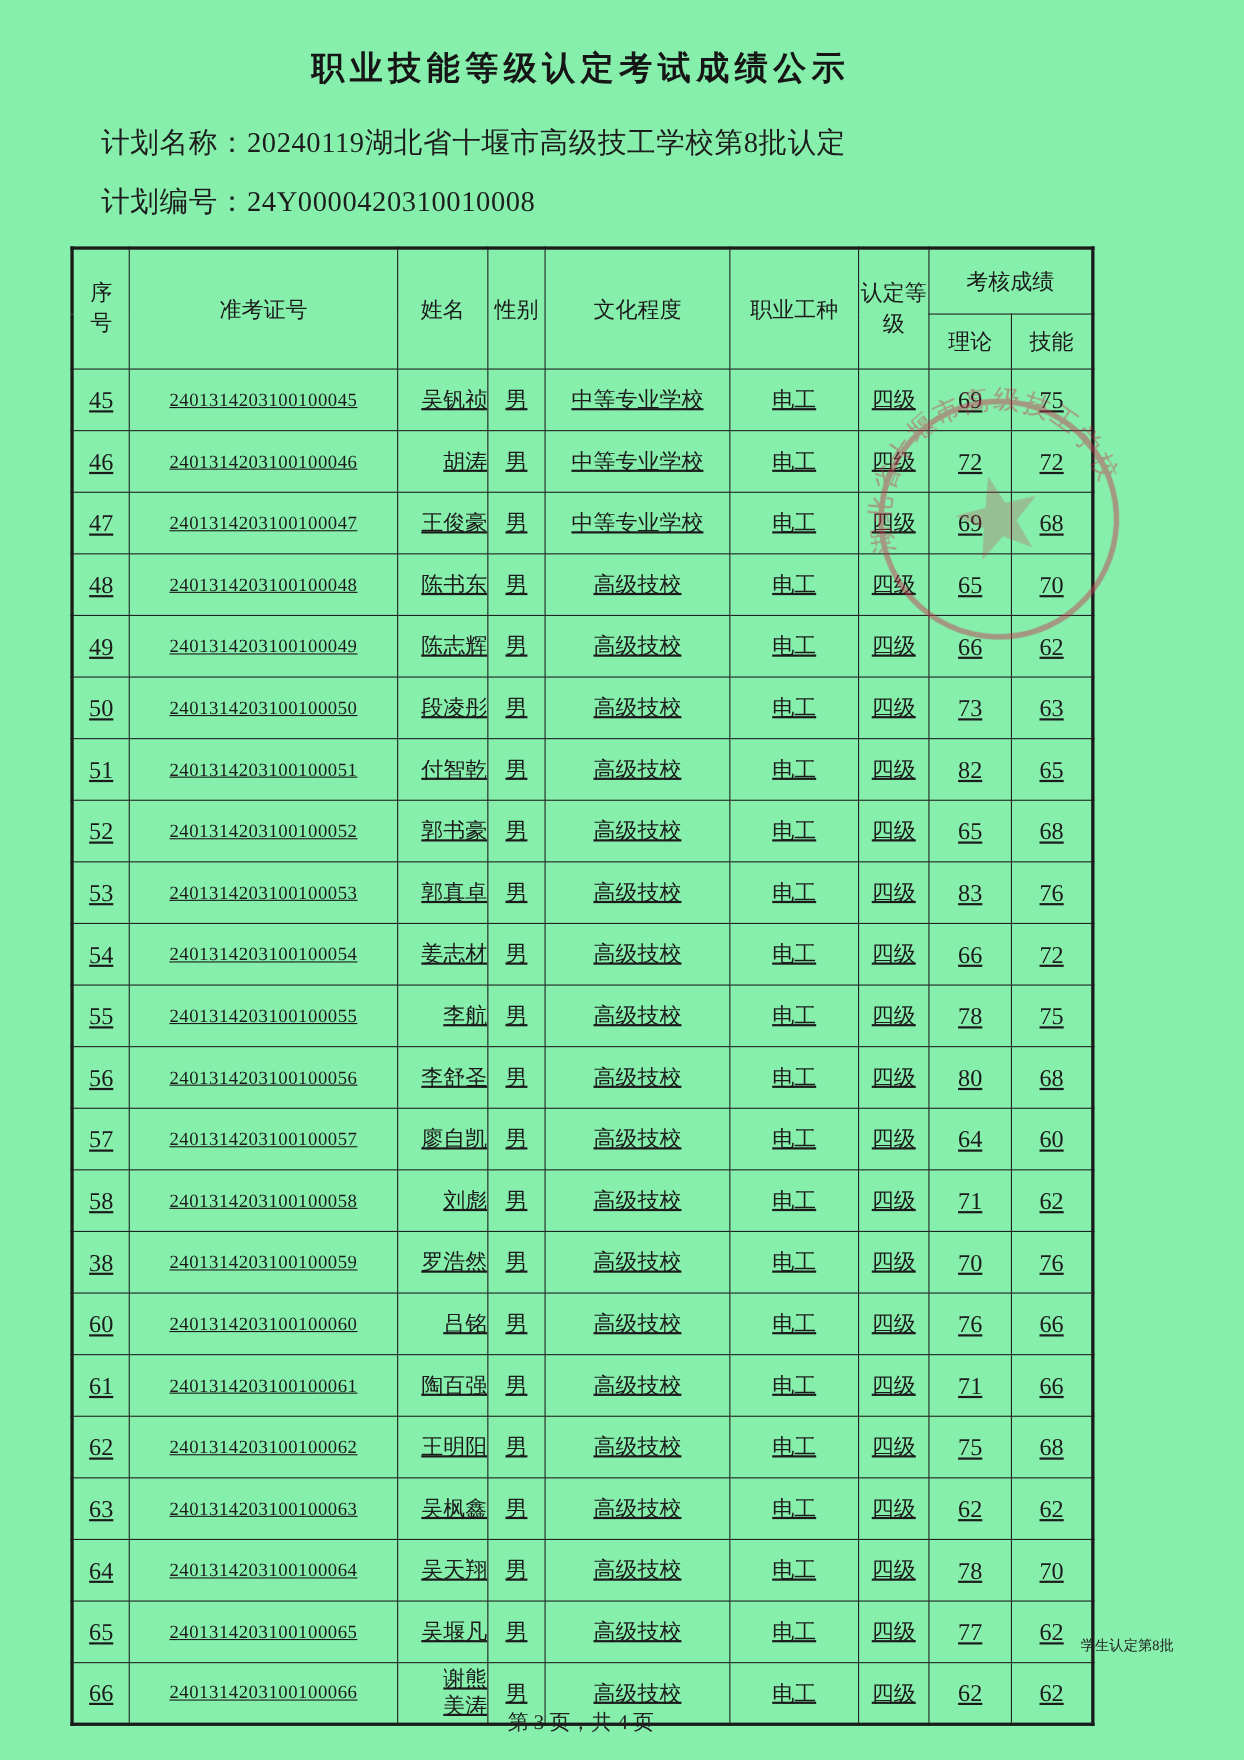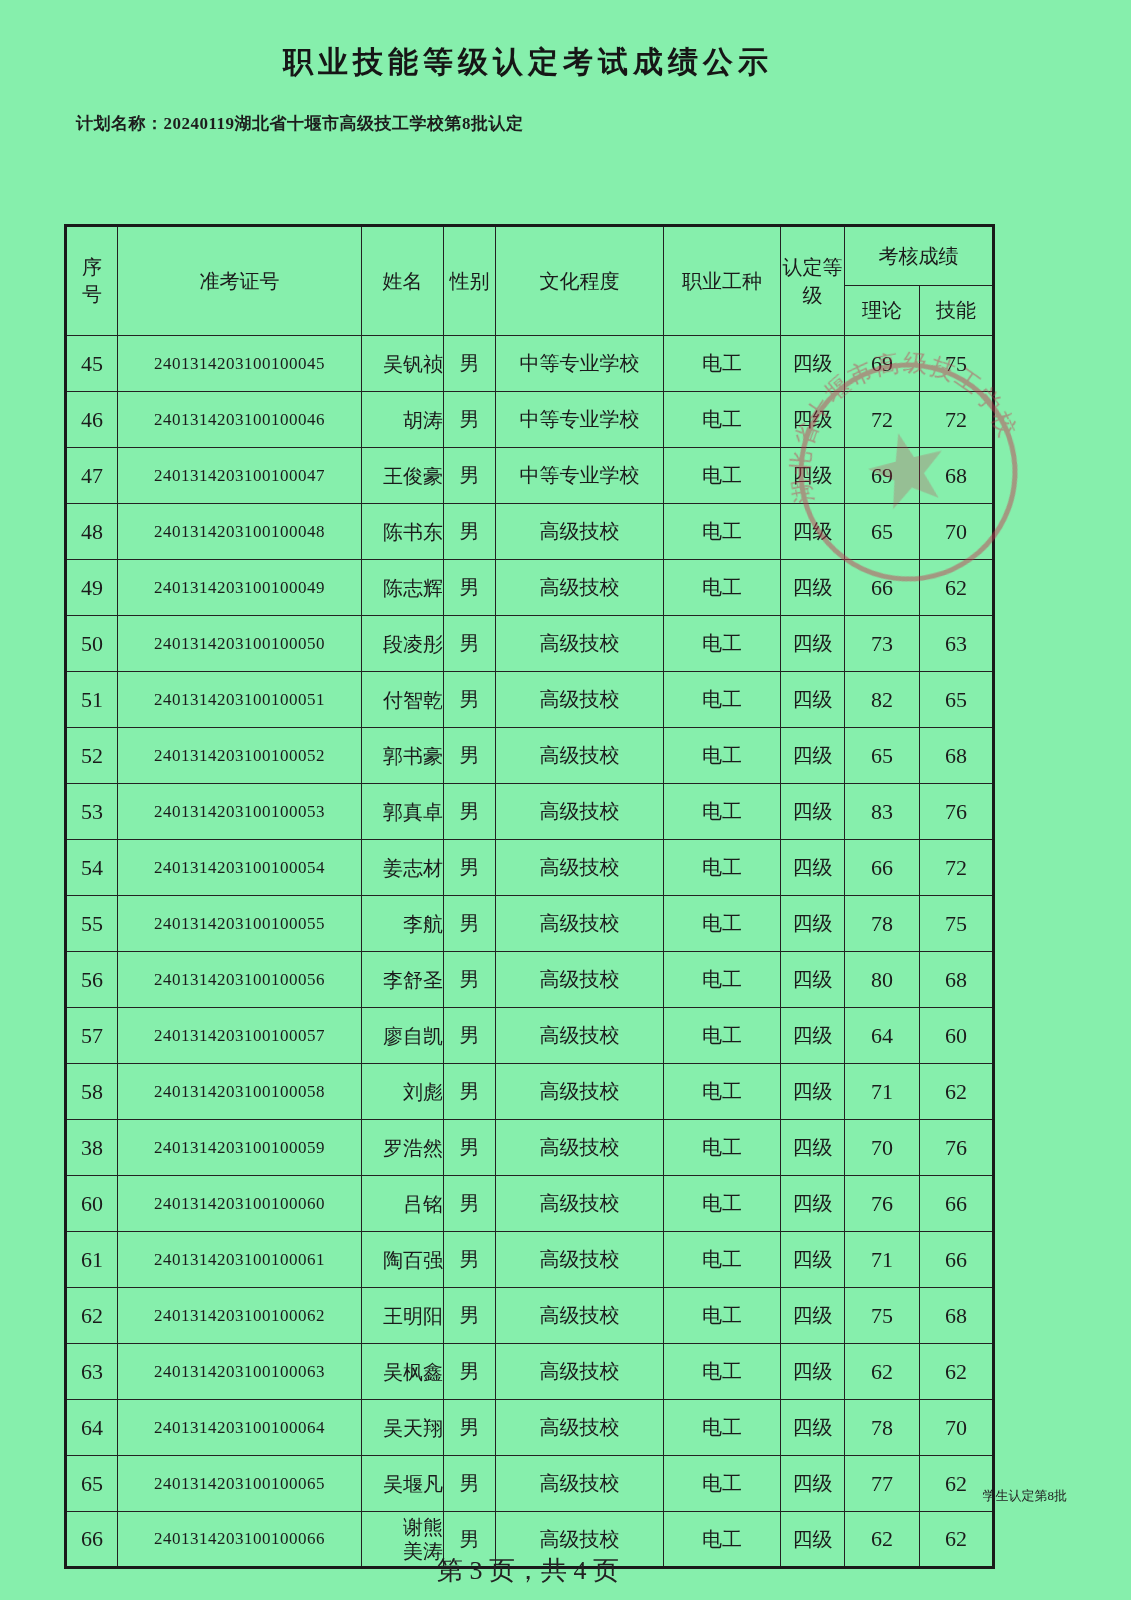--- a/index.html
+++ b/index.html
@@ -20,25 +20,24 @@
     margin: 0;
     text-align: center;
     font-family: "Liberation Sans", sans-serif;
     font-weight: bold;
     font-size: 30px;
     letter-spacing: 5px;
     color: #161616;
   }
   .meta {
     position: absolute;
-    left: 76px;
-    font-size: 17px;
+    left: 92px;
+    font-size: 26px;
     letter-spacing: 0.5px;
     color: #1d1d1d;
-    font-weight: bold;
   }
   .plan-name { top: 112px; }
   .plan-number { top: 166px; }
 
   table.results {
     position: absolute;
     left: 64px; top: 208px;
     width: 928px;
     border-collapse: collapse;
     table-layout: fixed;
@@ -49,59 +48,60 @@
     border: 1.6px solid #222;
     text-align: center;
     vertical-align: middle;
     font-weight: normal;
     font-size: 20px;
     padding: 0;
     overflow: hidden;
   }
   thead tr.hrow1 { height: 60px; }
   thead tr.hrow2 { height: 50px; }
-  tbody tr { height: 56px; }
+  tbody tr { height: 56px; text-decoration: underline; }
   .th-seq { padding: 0 14px; word-break: break-all; line-height: 1.35; }
   .th-level { padding: 0 1px; word-break: break-all; line-height: 1.4; }
   td.c-ticket { font-size: 17px; letter-spacing: 0.5px; }
   td.c-seq, td.c-theory, td.c-skill { font-size: 22px; }
   td.c-name { white-space: pre-line; line-height: 1.2; text-align: right; }
 
   .stamp {
     position: absolute;
     left: 786px; top: 350px;
     width: 244px; height: 244px;
     transform: rotate(-14deg);
     filter: blur(0.6px);
     pointer-events: none;
   }
   .footer-page {
     position: absolute;
     left: 64px; top: 1553px;
     width: 928px;
     text-align: center;
-    font-size: 26px;
+    font-size: 19px;
     color: #222;
   }
   .footer-batch {
     position: absolute;
     right: 64px; top: 1487px;
     font-size: 13px;
     color: #222;
   }
 </style>
 </head>
 <body>
 
 <div class="page">
 
   <h1 class="title">职业技能等级认定考试成绩公示</h1>
 
   <div class="meta plan-name"><span>计划名称：</span><span>20240119湖北省十堰市高级技工学校第8批认定</span></div>
 
+  <div class="meta plan-number"><span>计划编号：</span><span>24Y0000420310010008</span></div>
 
   <table class="results">
     <colgroup>
       <col style="width:52px">
         <col style="width:244px">
         <col style="width:82px">
       <col style="width:52px">
         <col style="width:168px">
         <col style="width:117px">
       <col style="width:64px">

